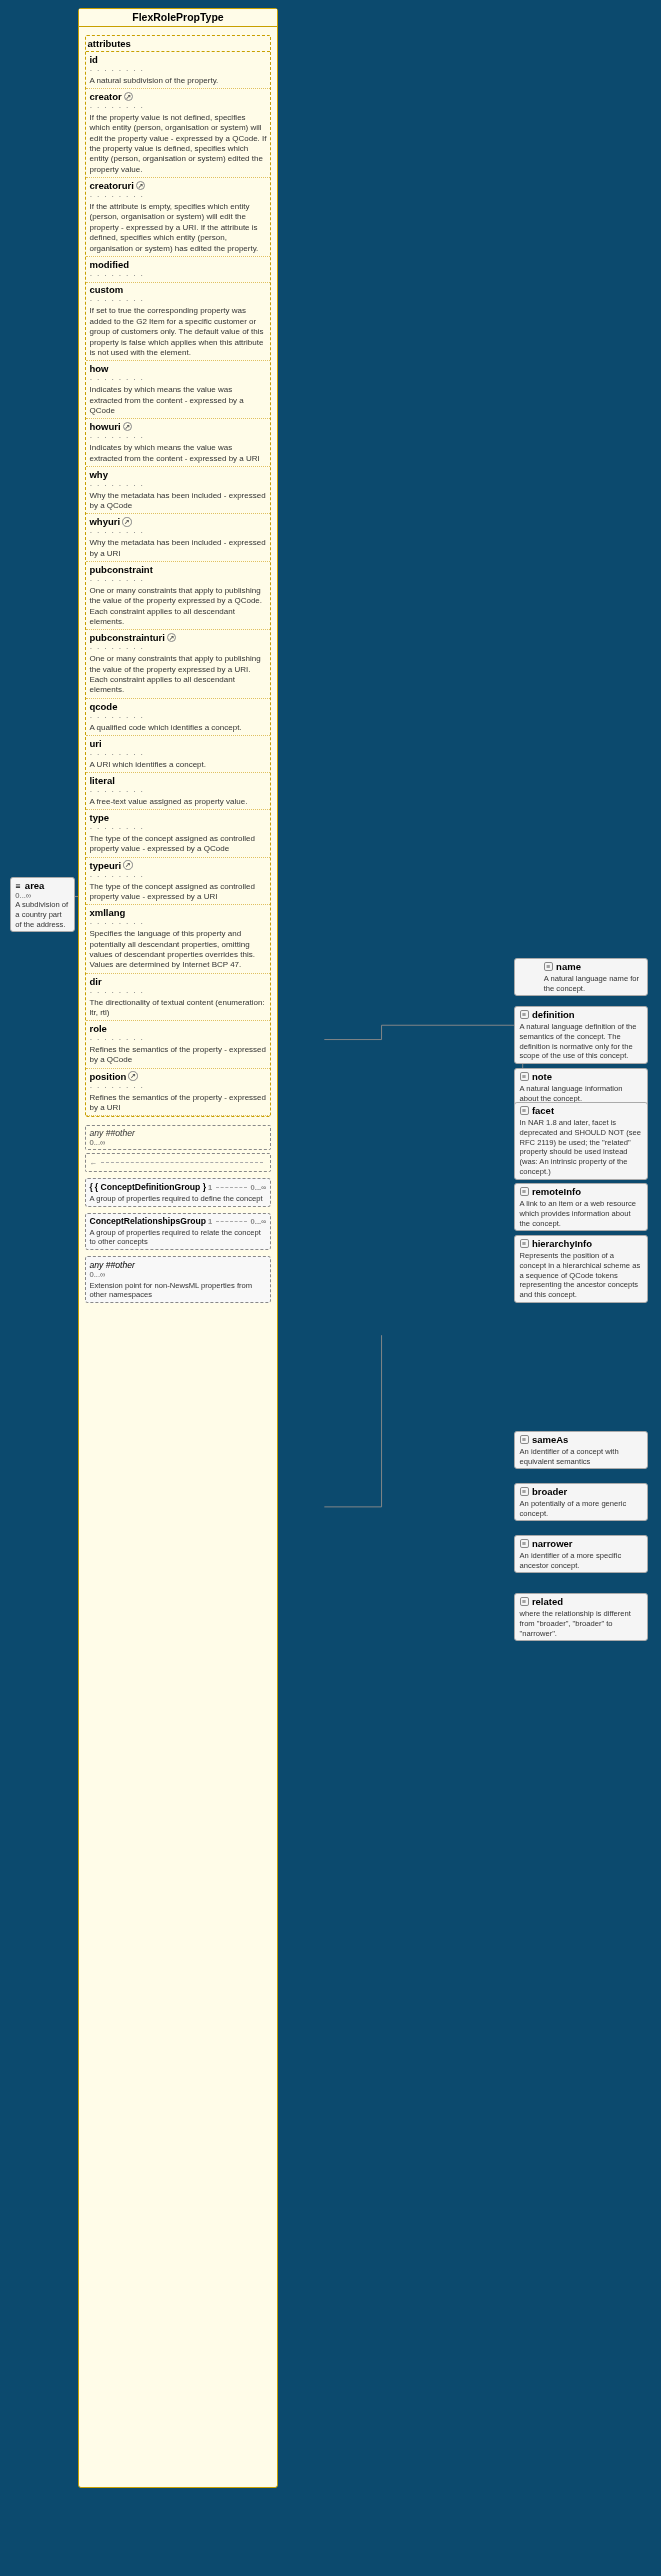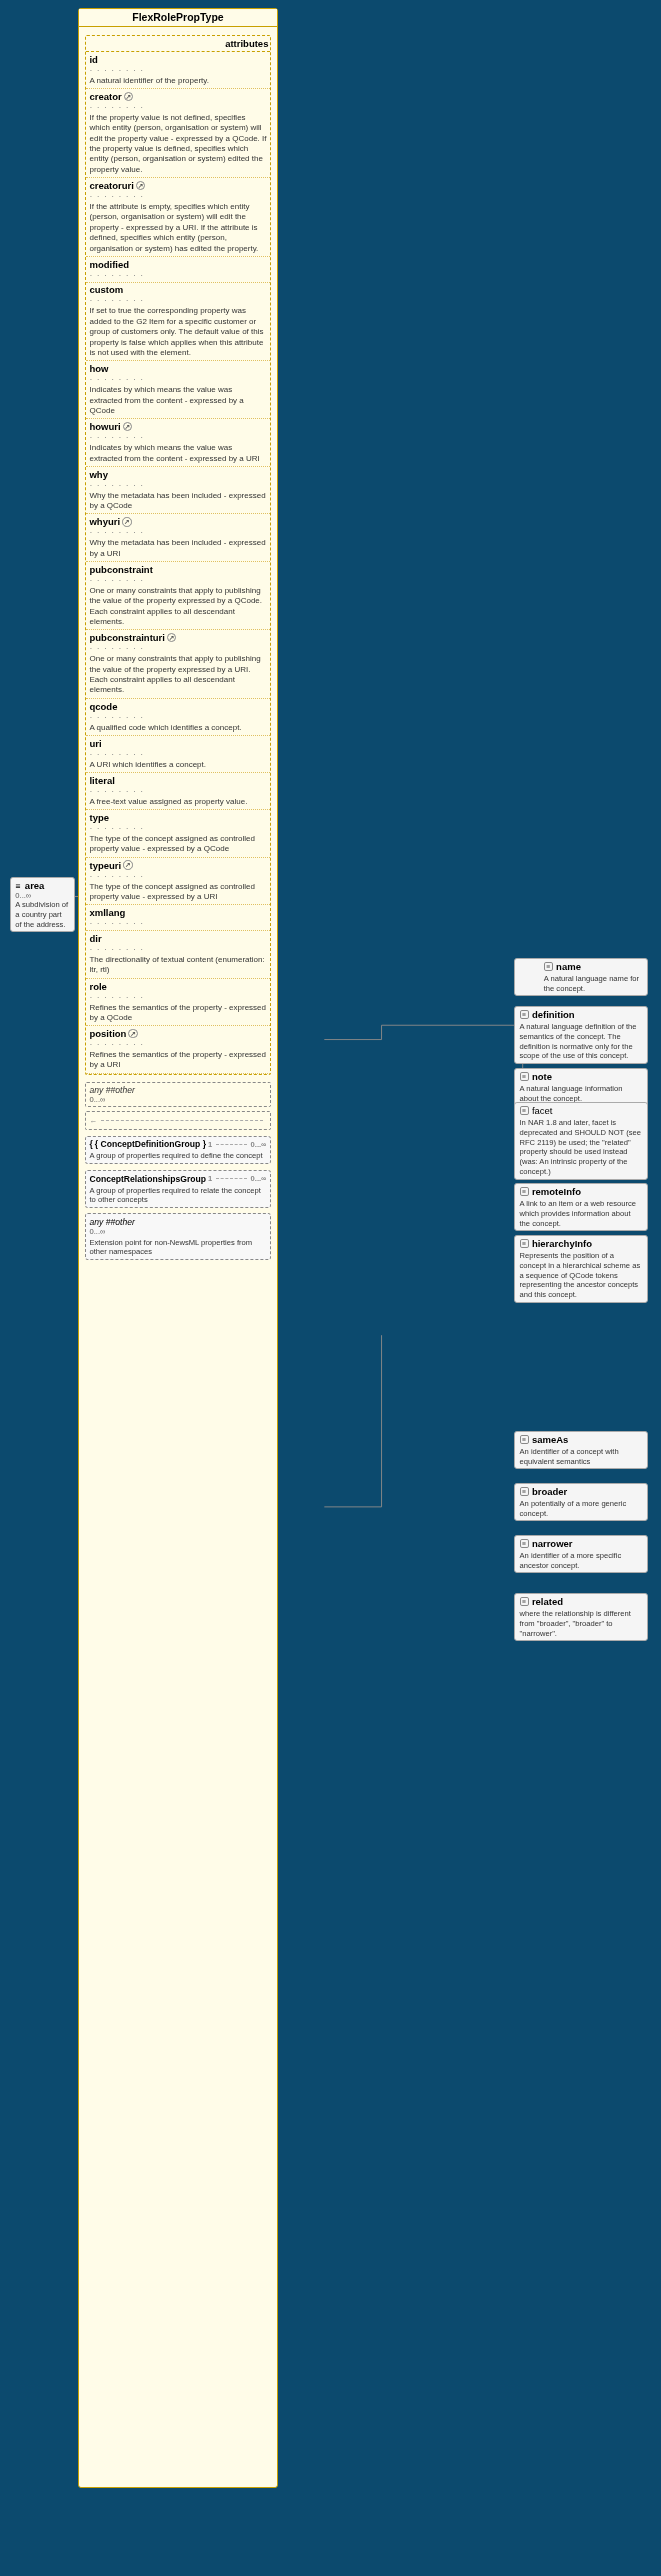--- a/index.html
+++ b/index.html
@@ -44,21 +44,21 @@
 
     
     .attributes-section {
       border: 1.4px dashed #c8a000;
       margin: 7.6px 5.7px;
       background: #fffce8;
       border-radius: 1.9px;
     }
 
     .attributes-title {
-      text-align: right;
+      text-align: left;
       font-weight: bold;
       font-size: 9.5px;
       padding: 1.9px;
       background: #fffce8;
       border-bottom: 1px dashed #c8a000;
     }
 
     .attr-item {
       padding: 1.9px 3.8px;
       border-bottom: 1px dotted #e0c060;
@@ -215,21 +215,21 @@
     <div class="main-box-title">FlexRolePropType</div>
 
     <div class="attributes-section">
       <div class="attributes-title">attributes</div>
 
       <div class="attr-item">
         <div class="attr-name">
           <span>id</span>
         </div>
         <div class="attr-dots">· · · · · · · ·</div>
-        <div class="attr-desc">A natural identifier of the property.</div>
+        <div class="attr-desc">A natural subdivision of the property.</div>
       </div>
 
       <div class="attr-item">
         <div class="attr-name">
           <span>creator</span>
           <span class="uri-icon">↗</span>
         </div>
         <div class="attr-dots">· · · · · · · ·</div>
         <div class="attr-desc">If the property value is not defined, specifies which entity (person, organisation or system) will edit the property value - expressed by a QCode. If the property value is defined, specifies which entity (person, organisation or system) edited the property value.</div>
       </div>
@@ -348,20 +348,21 @@
         </div>
         <div class="attr-dots">· · · · · · · ·</div>
         <div class="attr-desc">The type of the concept assigned as controlled property value - expressed by a URI</div>
       </div>
 
       <div class="attr-item">
         <div class="attr-name">
           <span>xmllang</span>
         </div>
         <div class="attr-dots">· · · · · · · ·</div>
+        <div class="attr-desc">Specifies the language of this property and potentially all descendant properties, omitting values of descendant properties overrides this. Values are determined by Internet BCP 47.</div>
       </div>
 
       <div class="attr-item">
         <div class="attr-name">
           <span>dir</span>
         </div>
         <div class="attr-dots">· · · · · · · ·</div>
         <div class="attr-desc">The directionality of textual content (enumeration: ltr, rtl)</div>
       </div>
 
@@ -450,21 +451,21 @@
     <div class="right-box-name">
       <span class="prop-icon">≡</span>
       <span style="font-weight:bold;">note</span>
     </div>
     <div class="right-box-desc">A natural language information about the concept.</div>
   </div>
 
   <div class="right-box" style="top: 1102px; right: 14.3px;">
     <div class="right-box-name">
       <span class="prop-icon">≡</span>
-      <span style="font-weight:normal;">facet</span>
+      <span style="font-weight:bold;">facet</span>
     </div>
     <div class="right-box-desc">In NAR 1.8 and later, facet is deprecated and SHOULD NOT (see RFC 2119) be used; the "related" property should be used instead (was: An intrinsic property of the concept.)</div>
   </div>
 
   <div class="right-box" style="top: 1183px; right: 14.3px;">
     <div class="right-box-name">
       <span class="prop-icon">≡</span>
       <span style="font-weight:bold;">remoteInfo</span>
     </div>
     <div class="right-box-desc">A link to an item or a web resource which provides information about the concept.</div>

